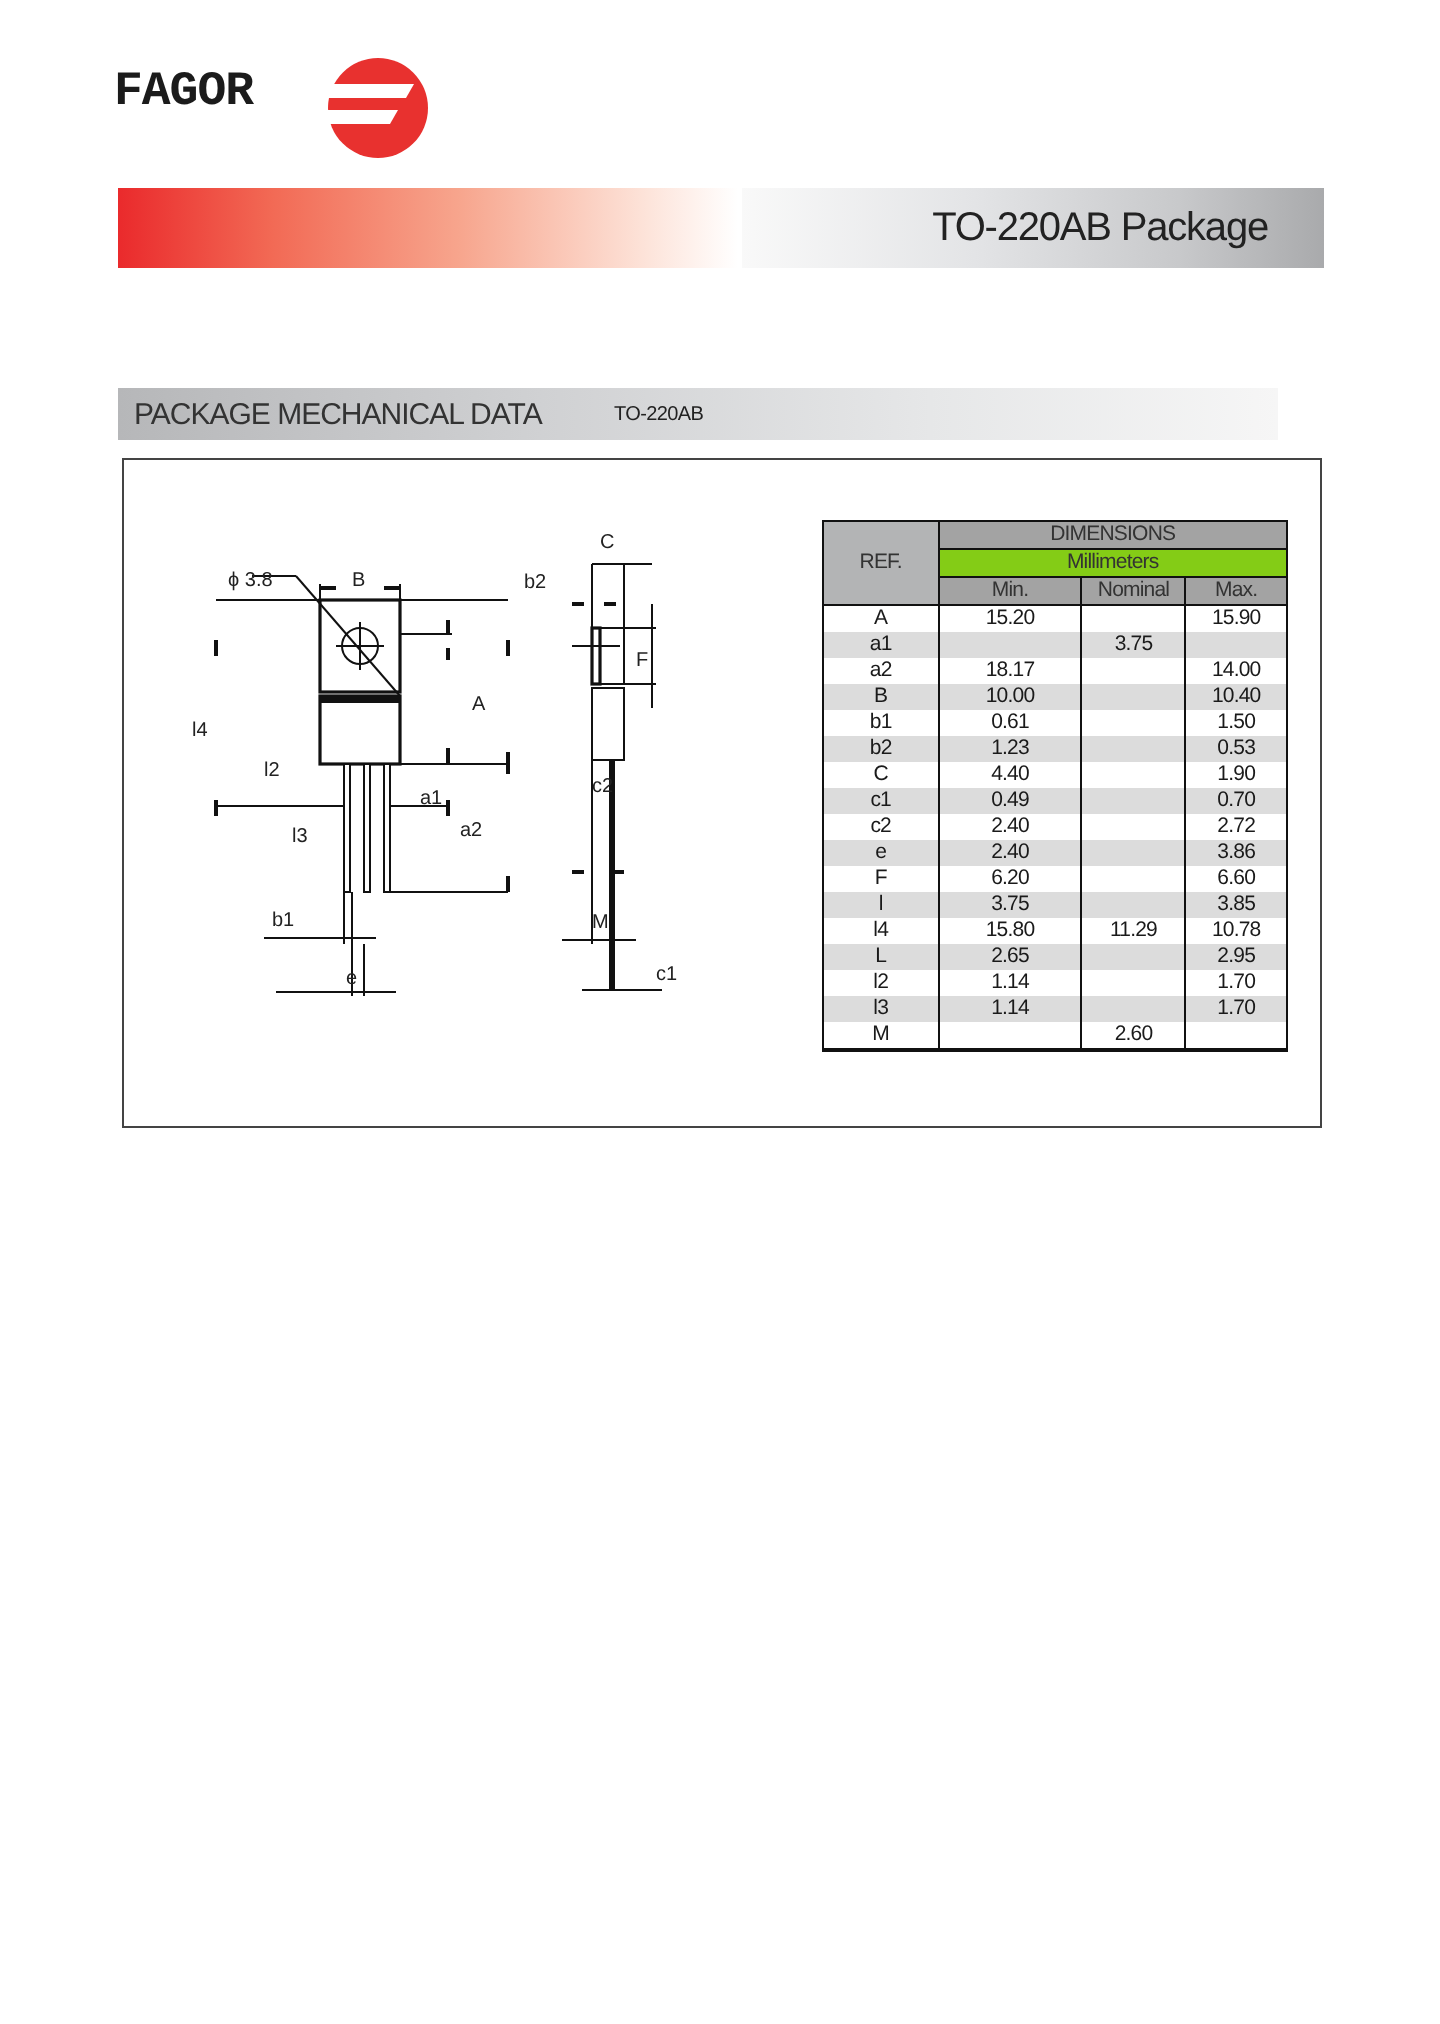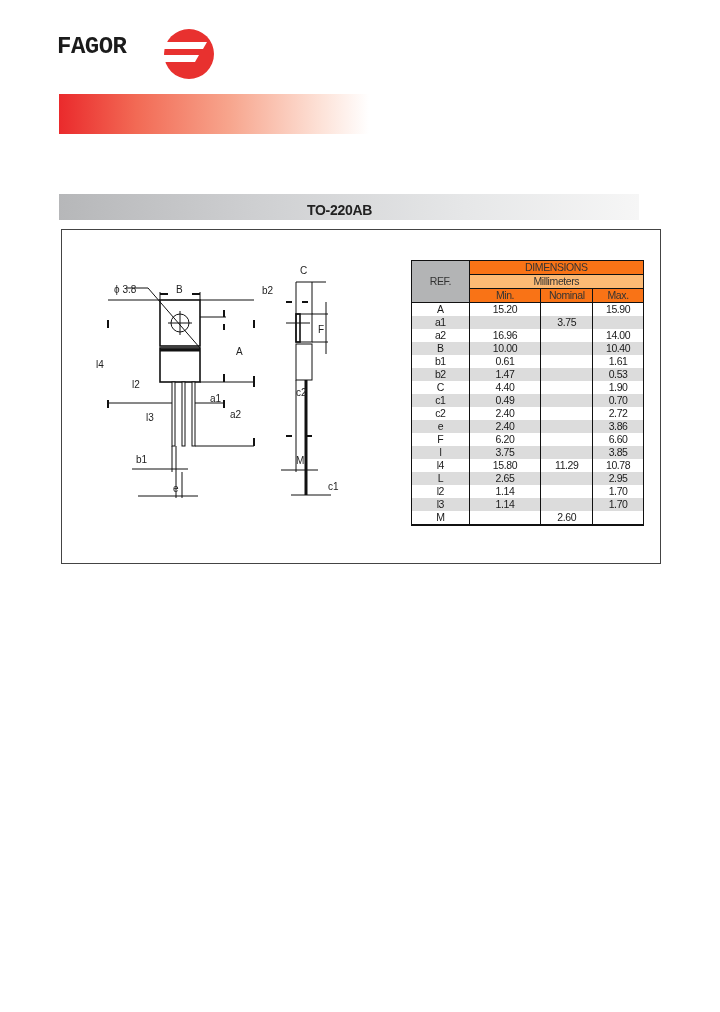--- a/index.html
+++ b/index.html
@@ -14,35 +14,35 @@
   .banner-red { position:absolute; left:0; top:0; width:310px; height:40px;
     background:linear-gradient(to right,#ea2a2c 0%,#f26a55 25%,#f7a58d 55%,#fde3d9 85%,#ffffff 100%); }
   .banner-grey { position:absolute; left:312px; top:0; width:291px; height:40px;
     background:linear-gradient(to right,#f9f9f9 0%,#e3e4e6 40%,#c8c9cb 75%,#a9aaac 100%); }
   .banner-title { position:absolute; right:28px; top:9px; font-size:20px; letter-spacing:-0.6px;
                   color:#222; font-family:"Liberation Sans", sans-serif; }
 
   .section-bar { position:absolute; left:59px; top:194px; width:580px; height:26px;
     background:linear-gradient(to right,#b6b7b9 0%,#cfd0d2 35%,#e6e7e8 70%,#f6f6f6 100%); }
   .section-title { position:absolute; left:8px; top:5px; font-size:15px; letter-spacing:-0.5px; color:#333; }
-  .section-sub { position:absolute; left:248px; top:8px; font-size:14px; letter-spacing:-0.3px; color:#222;font-weight:bold; }
+  .section-sub { position:absolute; left:248px; top:8px; font-size:10px; letter-spacing:-0.3px; color:#222; }
 
   .frame { position:absolute; left:61px; top:229px; width:600px; height:335px;
            border:1px solid #444; box-sizing:border-box; }
 
   .drawing { position:absolute; left:96px; top:262px; width:270px; height:240px; }
   .drawing svg { width:100%; height:100%; }
   .dim-label { font-family:"Liberation Sans", sans-serif; font-size:10px; fill:#222; }
 
   .dims-table { position:absolute; left:411px; top:260px; width:233px;
                 border-collapse:collapse; font-size:10.5px; letter-spacing:-0.4px; }
   .dims-table td, .dims-table th { border-left:1px solid #111; border-right:1px solid #111;
                 padding:0; height:13px; line-height:13px; text-align:center; font-weight:normal; }
-  .dims-table thead th { background:#f97316; color:#333; }
-  .dims-table thead tr.unit th { background:#fdba74;text-align:center; }
+  .dims-table thead th { background:#a3a3a3; color:#333; }
+  .dims-table thead tr.unit th { background:#84cc16;text-align:center; }
   .dims-table thead th.ref { background:#b3b4b5; vertical-align:middle;text-align:center; }
   .dims-table thead { border-top:1px solid #111; }
   .dims-table thead tr.unit th, .dims-table thead tr.cols th { border-top:1px solid #111; }
   .dims-table tbody tr:first-child td { border-top:1.5px solid #111; }
   .dims-table tbody tr:nth-child(even) td { background:#dcdcdc; }
   .dims-table tbody tr:last-child td { border-bottom:2px solid #111; }
   .dims-table col.c-ref { width:58px; }
   .dims-table col.c-min { width:72px; }
   .dims-table col.c-nom { width:52px; }
   .dims-table col.c-max { width:51px; }
@@ -54,23 +54,27 @@
   <span class="logo-text">FAGOR</span>
   <svg class="logo-mark" viewBox="0 0 52 52">
     <circle cx="26" cy="26" r="25" fill="#e8312f"></circle>
     <polygon points="0,14 44,14 40,21 0,21" fill="#ffffff"></polygon>
     <polygon points="0,27 36,27 32,34 0,34" fill="#ffffff"></polygon>
   </svg>
 </div>
 
 <div class="banner">
   <div class="banner-red"></div>
+  <div class="banner-grey">
+    <span class="banner-title">TO-220AB  Package</span>
+  </div>
 </div>
 
 <div class="section-bar">
+  <span class="section-title">PACKAGE MECHANICAL DATA</span>
   <span class="section-sub">TO-220AB</span>
 </div>
 
 <div class="frame"></div>
 
 <div class="drawing">
   <svg viewBox="0 0 270 240">
     <g stroke="#111" fill="none" stroke-width="1">
 
       <rect x="64" y="38" width="40" height="46" stroke-width="1.6"></rect>
@@ -183,39 +187,39 @@
         <td>15.90</td>
       </tr>
     <tr>
         <td>a1</td>
         <td></td>
         <td>3.75</td>
         <td></td>
       </tr>
     <tr>
         <td>a2</td>
-        <td>16.96</td>
+        <td>18.17</td>
         <td></td>
         <td>14.00</td>
       </tr>
     <tr>
         <td>B</td>
         <td>10.00</td>
         <td></td>
         <td>10.40</td>
       </tr>
     <tr>
         <td>b1</td>
         <td>0.61</td>
         <td></td>
-        <td>1.61</td>
+        <td>1.50</td>
       </tr>
     <tr>
         <td>b2</td>
-        <td>1.47</td>
+        <td>1.23</td>
         <td></td>
         <td>0.53</td>
       </tr>
     <tr>
         <td>C</td>
         <td>4.40</td>
         <td></td>
         <td>1.90</td>
       </tr>
     <tr>

